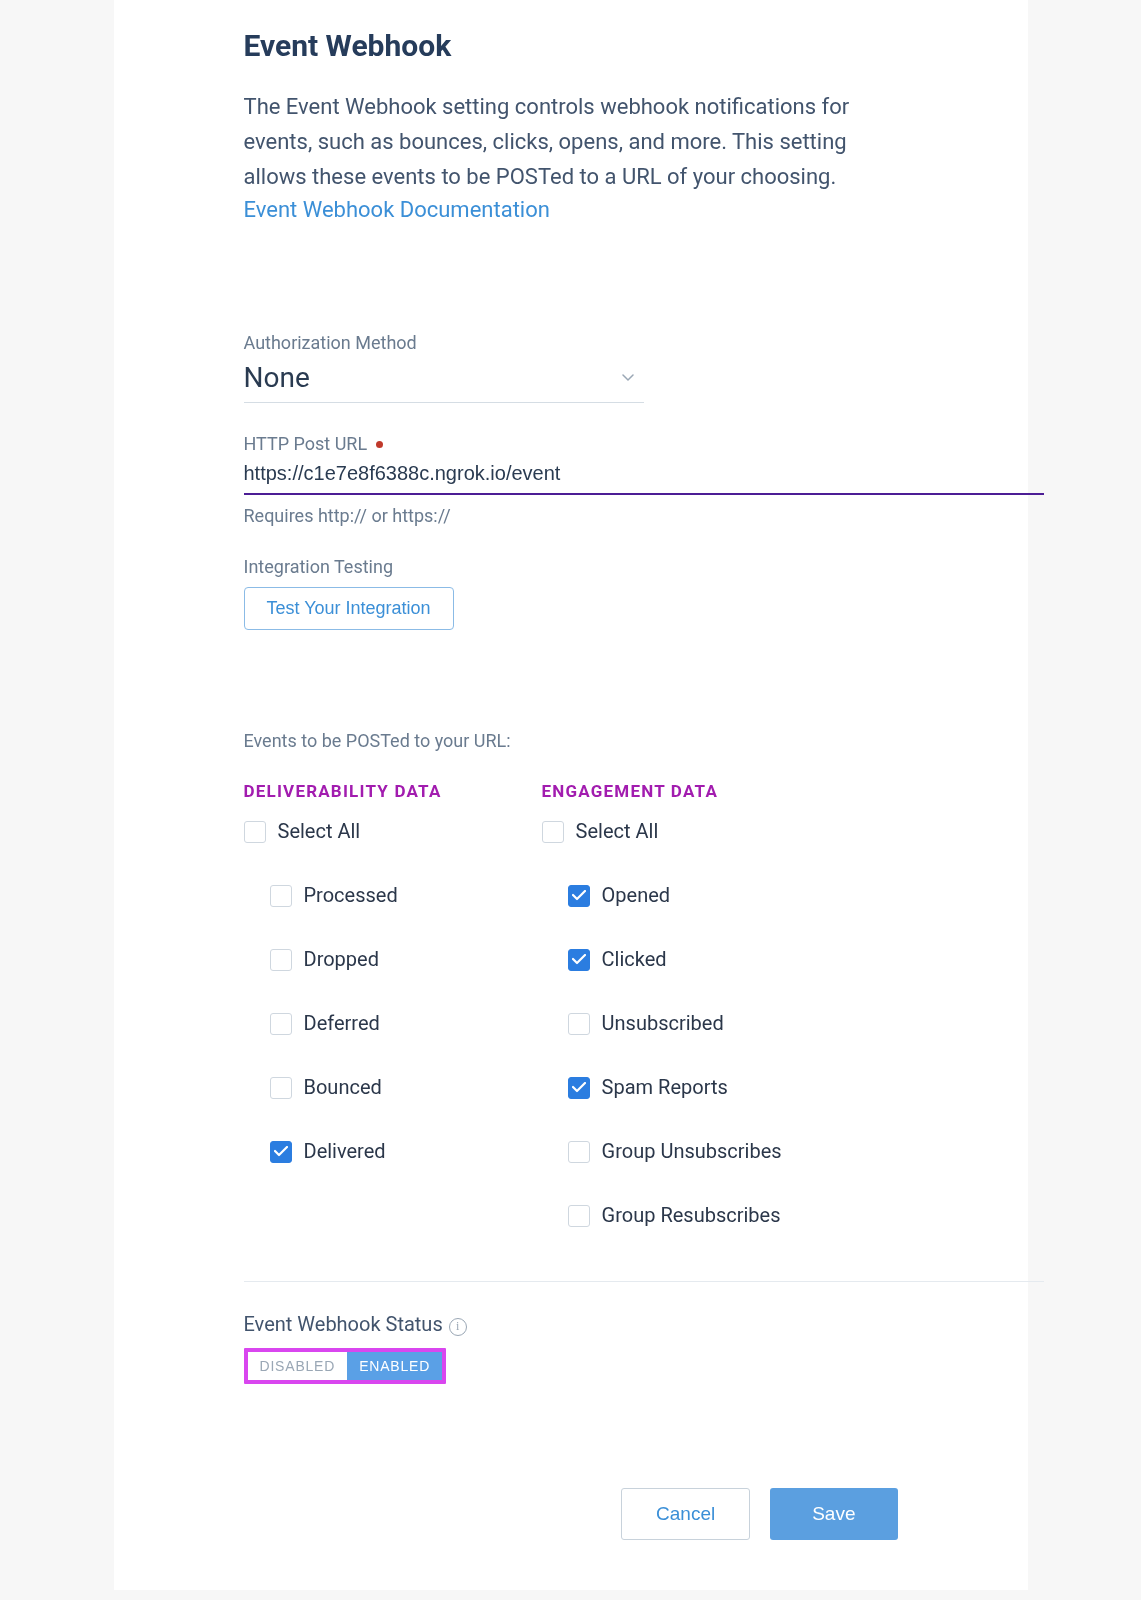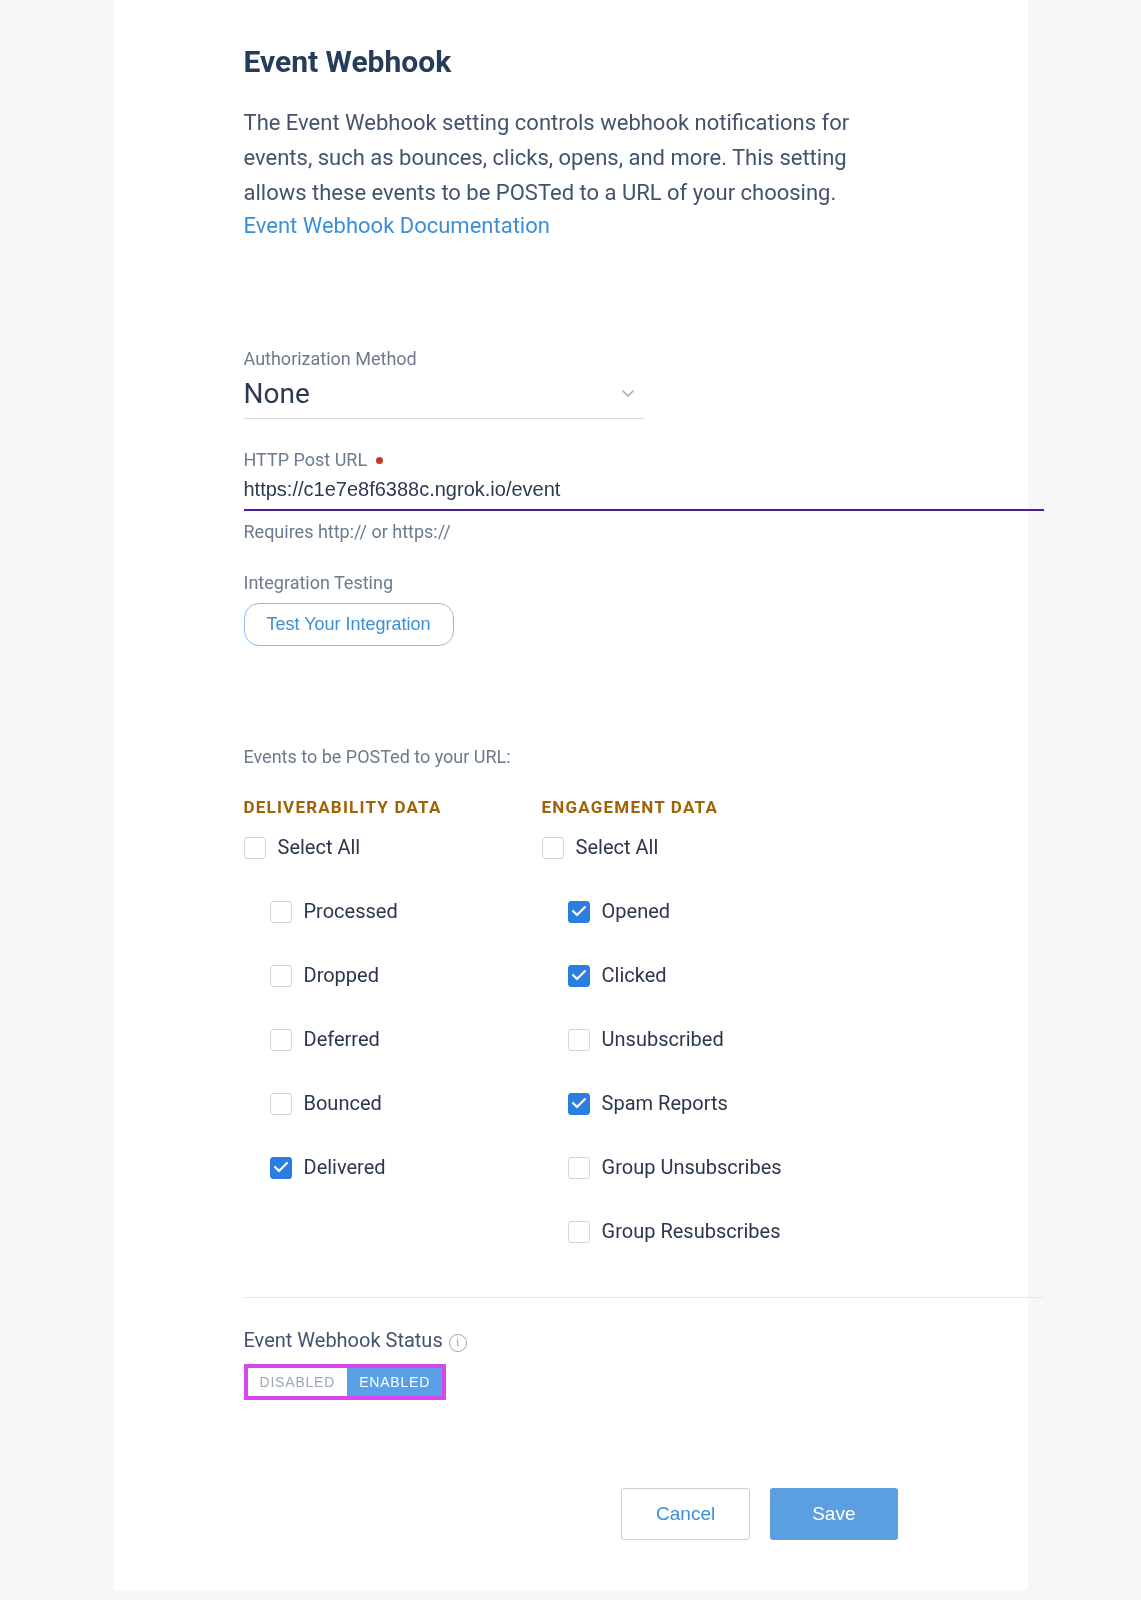--- a/index.html
+++ b/index.html
@@ -8,21 +8,21 @@
     background: #f7f7f7;
     color: #2b374a;
     width: 1141px;
     min-height: 1600px;
   }
   .panel {
     background: #fff;
     margin: 0 auto;
     width: 914px;
     min-height: 1590px;
-    padding: 44px 130px 44px 130px;
+    padding: 28px 130px 44px 130px;
     position: relative;
   }
   h1 {
     font-size: 30px;
     font-weight: 700;
     color: #263c5b;
     margin-bottom: 26px;
   }
   .desc {
     font-size: 22px;
@@ -90,38 +90,38 @@
     color: #6a7b8f;
     margin-top: 10px;
   }
   .field-block { margin-bottom: 30px; }
   .btn-outline {
     border: 1px solid #8bbbe6;
     background: #fff;
     color: #3b8fd7;
     font-size: 18px;
     padding: 10px 22px;
-    border-radius: 15px;
+    border-radius: 4px;
     cursor: pointer;
   }
   .events-section { margin-top: 100px; }
   .events-heading {
     font-size: 18px;
     color: #6a7b8f;
     margin-bottom: 30px;
   }
   .columns {
     display: flex;
     gap: 100px;
   }
   .col-title {
     font-size: 17px;
     font-weight: 700;
     letter-spacing: 1.2px;
-    color: #a16207;
+    color: #a21caf;
     margin-bottom: 18px;
   }
   .checkbox-row {
     display: flex;
     align-items: flex-end;
     margin-bottom: 14px;
   }
   .checkbox-row.indent { margin-left: 26px; margin-top: 40px; }
   .cbox {
     width: 22px;

